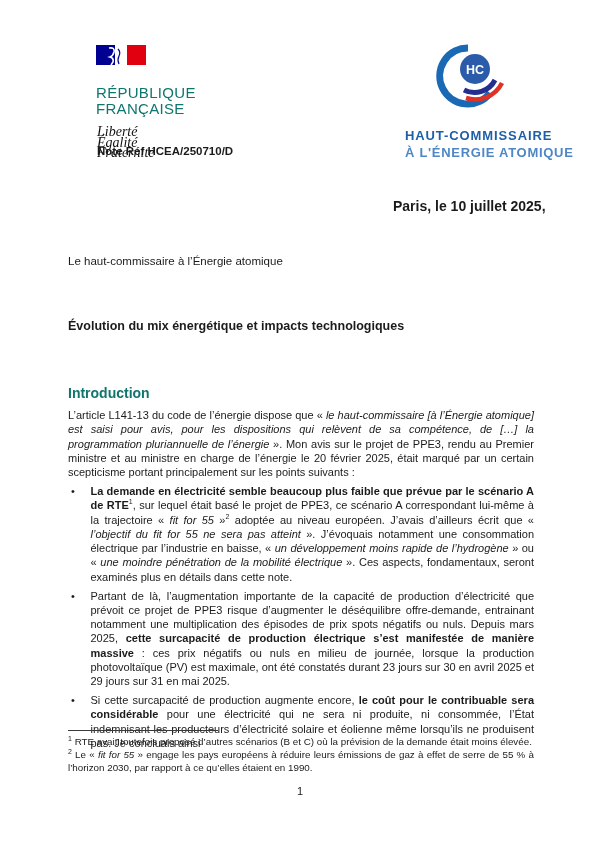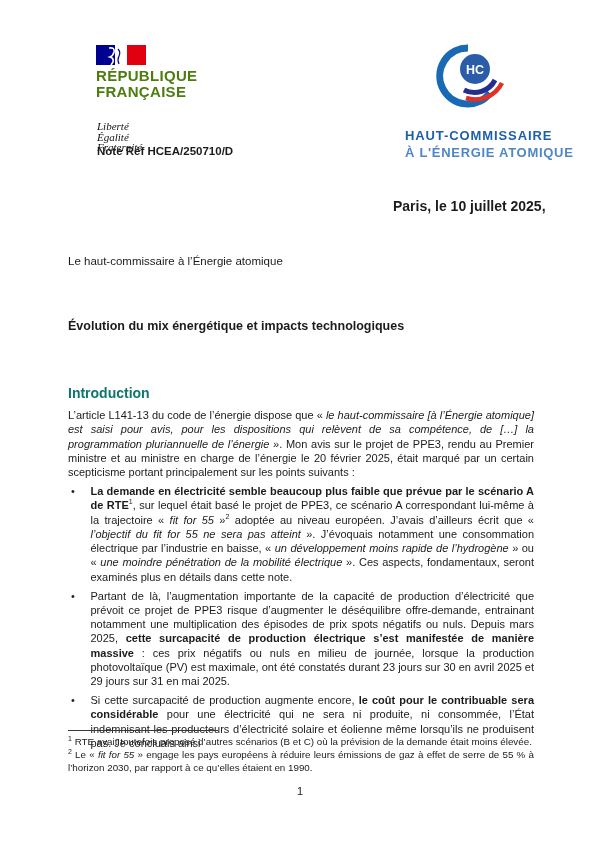--- a/index.html
+++ b/index.html
@@ -6,27 +6,27 @@
   .page {
     position:relative; width:600px; height:848px; margin:0 auto;
     background:#ffffff; overflow:hidden;
     font-family:"Liberation Sans", sans-serif; color:#1b1b1b;
   }
 
   
   .marianne { position:absolute; left:96px; top:45px; }
   .flag-icon { display:block; }
   .republic-name {
-    margin-top:3px; font-weight:bold; font-size:15px; line-height:16px;
-    letter-spacing:0.3px; color:#4d7c0f;
+    margin-top:20px; font-weight:normal; font-size:15px; line-height:16px;
+    letter-spacing:0.3px; color:#0f766e;
   }
   .motto {
-    margin-top:21px; margin-left:1px;
+    margin-top:10px; margin-left:1px;
     font-family:"Liberation Serif", serif; font-style:italic;
-    font-size:11px; line-height:10.5px; color:#111;
+    font-size:14px; line-height:10.5px; color:#111;
   }
 
   
   .hc-block { position:absolute; left:405px; top:42px; width:130px; text-align:center; }
   .hc-svg { display:block; margin:0 auto; }
   .hc-line1 { font-weight:bold; font-size:13px; letter-spacing:0.9px; margin-top:14px; white-space:nowrap; }
   .hc-line2 { font-size:13px; letter-spacing:0.7px; margin-top:1.5px; white-space:nowrap;font-weight:bold; }
 
   
   .note-ref   { position:absolute; left:68px; top:145px; font-weight:bold; font-size:11.5px;padding-left:29px; }

